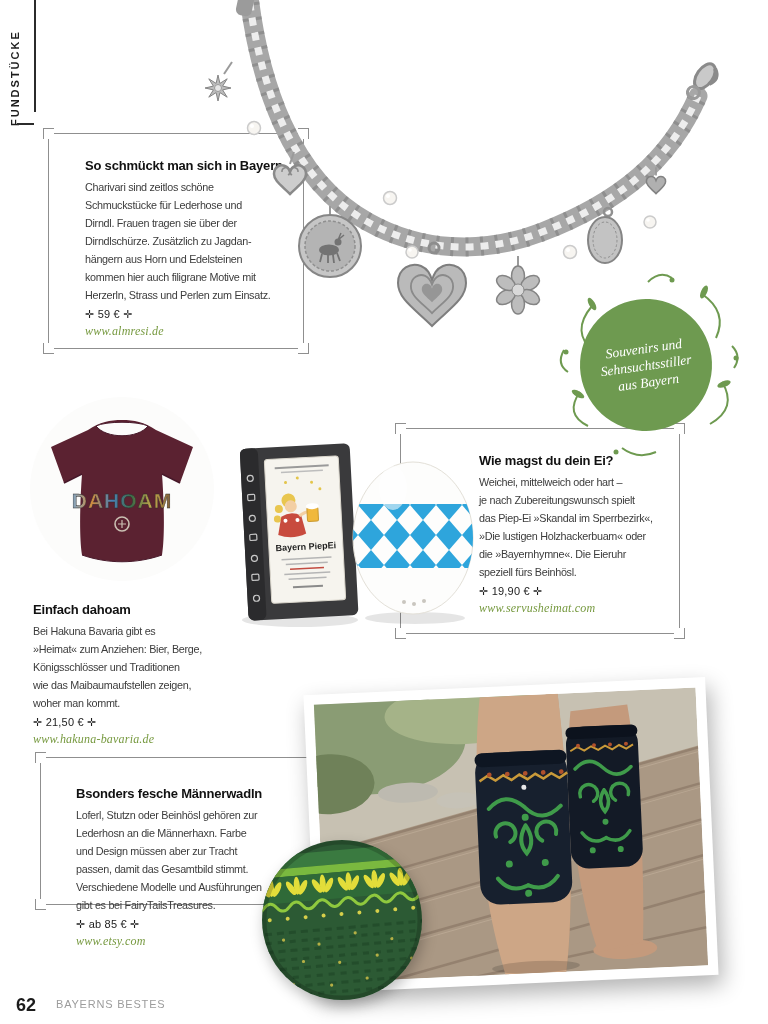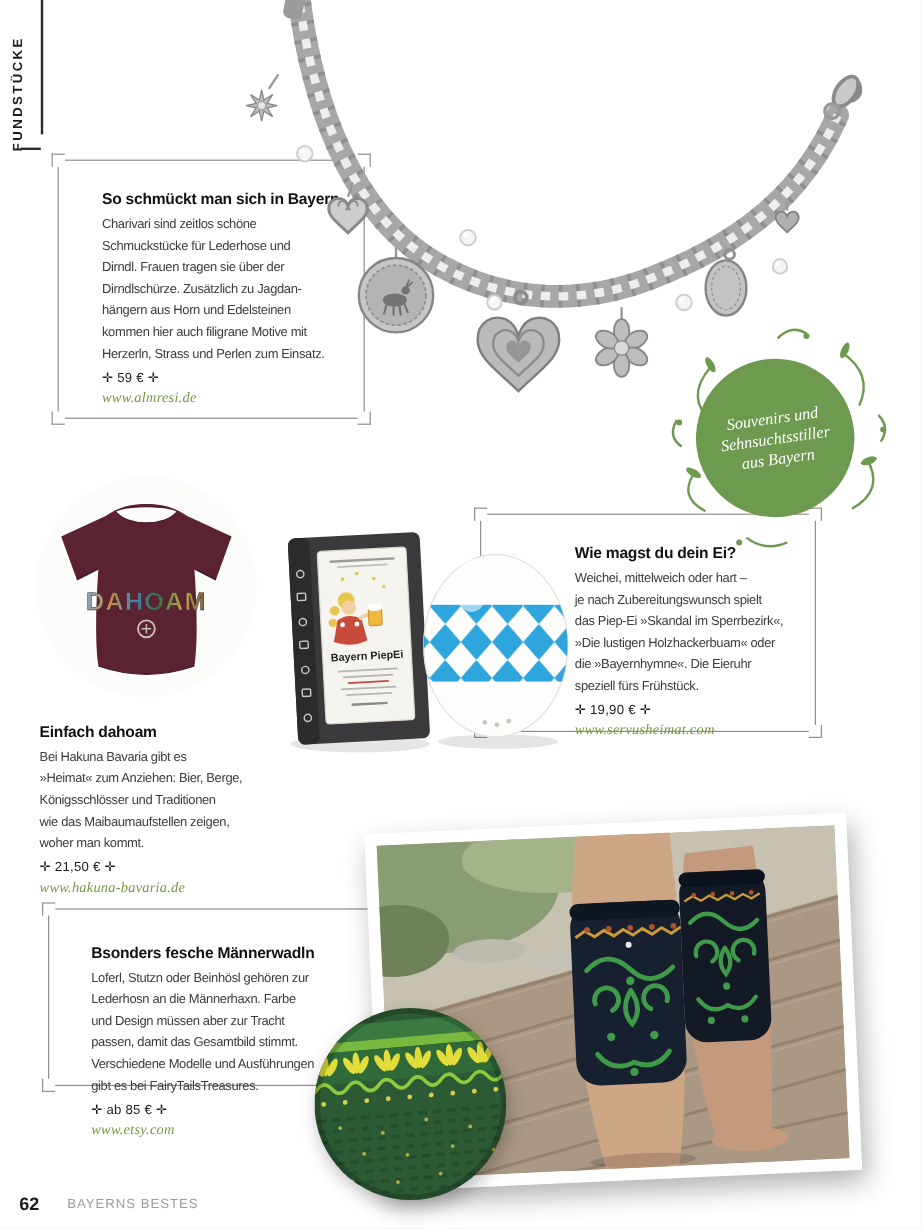--- a/index.html
+++ b/index.html
@@ -31,21 +31,21 @@
   .badge div{color:#ffffff;font-family:"Liberation Serif","DejaVu Serif",serif;font-style:italic;
       font-size:13.5px;line-height:17px;white-space:nowrap;}
   
   .tblock{left:33px;top:574px;width:232px;z-index:2;margin-top:28px;}
   
   .photo{position:absolute;left:310px;top:686px;width:382px;height:278px;padding:10px;background:#fff;
       transform:rotate(-2.6deg);box-shadow:4px 10px 22px rgba(0,0,0,0.30);z-index:2;}
   .inset{position:absolute;left:262px;top:840px;width:160px;height:160px;border-radius:50%;overflow:hidden;
       box-shadow:2px 6px 14px rgba(0,0,0,0.25);z-index:3;}
   
-  .foot-num{left:16px;top:995px;font-size:15px;font-weight:bold;color:#1b1b1b;z-index:5;}
+  .foot-num{left:16px;top:995px;font-size:18px;font-weight:bold;color:#1b1b1b;z-index:5;}
   .foot-mag{left:56px;top:998px;font-size:11px;color:#9c9c9c;letter-spacing:0.8px;z-index:5;}
 </style>
 </head>
 <body>
 
 <div id="page">
 
   <div class="abs side-rule"></div>
   <div class="abs side-label">FUNDSTÜCKE</div>
   <div class="abs side-underline"></div>
@@ -195,32 +195,32 @@
     <circle cx="96" cy="93" r="92" fill="#fcfcfb"></circle>
     <path d="M62 34 C74 26 84 24 96 24 C108 24 118 26 130 34 L167 51 L154 87 L136 78 C138 106 139 140 136 159 C110 168 82 168 56 159 C53 140 54 106 56 78 L38 87 L25 51 Z" fill="#5b2231"></path>
     <path d="M136 78 L154 87 M56 78 L38 87" stroke="#47192a" stroke-width="1.5" fill="none"></path>
     <path d="M70 30 C80 43 112 43 122 30 C112 25 80 25 70 30 Z" fill="#fcfcfb" stroke="#47192a" stroke-width="1"></path>
     <path d="M56 159 C82 168 110 168 136 159" fill="none" stroke="#47192a" stroke-width="1"></path>
     <text x="96" y="112" text-anchor="middle" font-family="Liberation Sans, DejaVu Sans, sans-serif" font-size="21" font-weight="bold" letter-spacing="1" fill="url(#dg)" stroke="#2e2e2e" stroke-width="0.4">DAHOAM</text>
     <circle cx="96" cy="128" r="7" fill="none" stroke="#cabfb2" stroke-width="1.6"></circle>
     <path d="M92 128 h8 M96 124 v8" stroke="#cabfb2" stroke-width="1.2"></path>
   </svg>
 
-  <div class="nbox" style="left:400px;top:428px;width:280px;height:182px;padding:24px 6px 0 78px;">
+  <div class="nbox" style="left:400px;top:428px;width:280px;height:206px;padding:24px 6px 0 78px;">
     <i class="c tl"></i>
       <i class="c tr"></i>
       <i class="c bl"></i>
       <i class="c br"></i>
     <h3 class="ptitle">Wie magst du dein Ei?</h3>
     <p class="pbody">Weichei, mittelweich oder hart –
 je nach Zubereitungswunsch spielt
 das Piep-Ei »Skandal im Sperrbezirk«,
 »Die lustigen Holzhackerbuam« oder
 die »Bayernhymne«. Die Eieruhr
-speziell fürs Frühstück.</p>
+speziell fürs Beinhösl.</p>
     <p class="pprice">✛ 19,90 € ✛</p>
     <p class="purl">www.servusheimat.com</p>
   </div>
 
   <svg class="abs" style="left:228px;top:430px;width:255px;height:200px;z-index:2;pointer-events:none;" viewBox="0 0 255 200">
     <defs>
       <pattern id="bav" width="26" height="30" patternUnits="userSpaceOnUse">
         <polygon points="13,0 26,15 13,30 0,15" fill="#2ea5dc"></polygon>
       </pattern>
       <clipPath id="eggclip">

